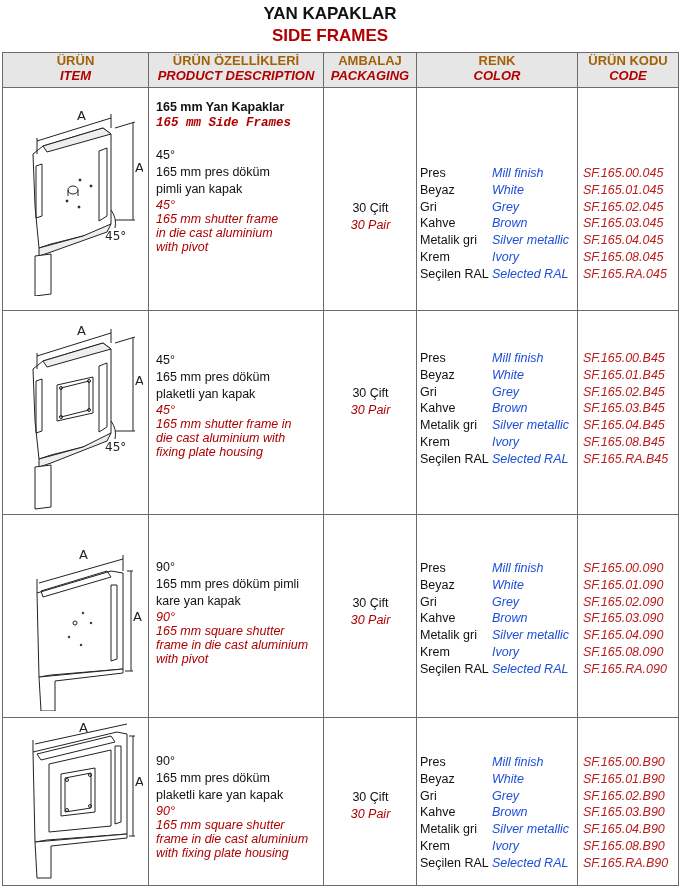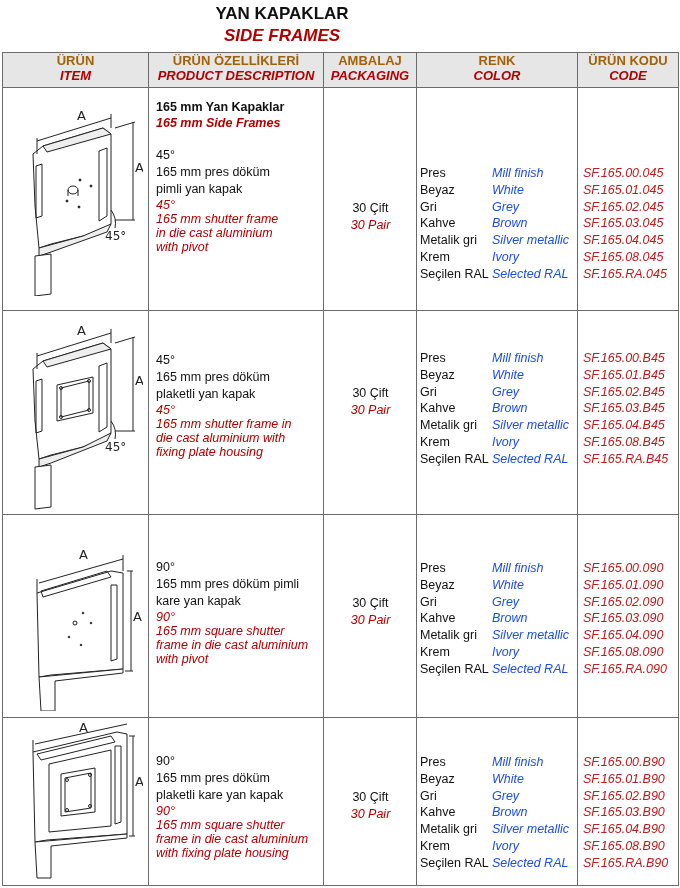--- a/index.html
+++ b/index.html
@@ -1,41 +1,41 @@
 <!DOCTYPE html>
 <html><head>
 <meta charset="utf-8">
 <style>
   html, body { margin: 0; padding: 0; background: #ffffff; }
   body { width: 680px; height: 888px; position: relative; overflow: hidden;
          font-family: "Liberation Sans", sans-serif; color: #111; }
-  .title { position: absolute; left: 0; width: 564px; text-align: center; }
+  .title { position: absolute; left: 0; width: 564px; text-align: center; padding-left: 48px; }
   .title-tr { top: 4px; font-size: 17px; font-weight: bold; color: #111; }
-  .title-en { top: 26px; font-size: 17px; font-weight: bold; font-style: italic; color: #b00000; }
+  .title-en { top: 26px; font-size: 17px; font-weight: bold; color: #b00000; }
 
   table.grid { position: absolute; left: 2px; top: 52px; width: 676px; height: 831px;
                border-collapse: collapse; table-layout: fixed; }
   table.grid td, table.grid th { border: 1px solid #6b6b6b; padding: 0; vertical-align: top; }
   th.h { background: #e6e6e6; height: 34px; text-align: center; vertical-align: middle;
          font-size: 13px; line-height: 15px; font-weight: bold; }
   th.h .tr { display: block; color: #a16207; }
   th.h .en { display: block; color: #b00000; font-style: italic; }
 
   col.c1 { width: 146px; } col.c2 { width: 175px; } col.c3 { width: 93px; }
   col.c4 { width: 161px; } col.c5 { width: 101px; }
 
   tr.prow td { position: relative; }
   tr.r1 { height: 223px; } tr.r2 { height: 204px; } tr.r3 { height: 203px; } tr.r4 { height: 168px; }
 
   .img-wrap { position: absolute; left: 8px; top: 8px; width: 132px; }
   .img-wrap svg { display: block; }
 
   .desc { position: absolute; left: 7px; font-size: 12.5px; line-height: 17px; }
   .desc .head-tr { font-weight: bold; color: #111; }
-  .desc .head-en { font-weight: bold; font-style: italic; color: #b00000; }
+  .desc .head-en { font-weight: bold; font-style: italic; color: #b00000; font-family: Liberation Mono, monospace; }
   .desc .tr { color: #111; }
   .desc .en { color: #b00000; font-style: italic; line-height: 14px; font-size: 12.5px; }
   .desc .deg-en { color: #b00000; font-style: italic; }
   .desc .gap { height: 17px; }
 
   .pack { position: absolute; left: 0; width: 93px; text-align: center; font-size: 12.5px; line-height: 17px; margin-top: 36px; }
   .pack .tr { color: #111; }
   .pack .en { color: #b00000; font-style: italic; }
 
   .colors { position: absolute; left: 3px; font-size: 12.5px; line-height: 16.8px; }

